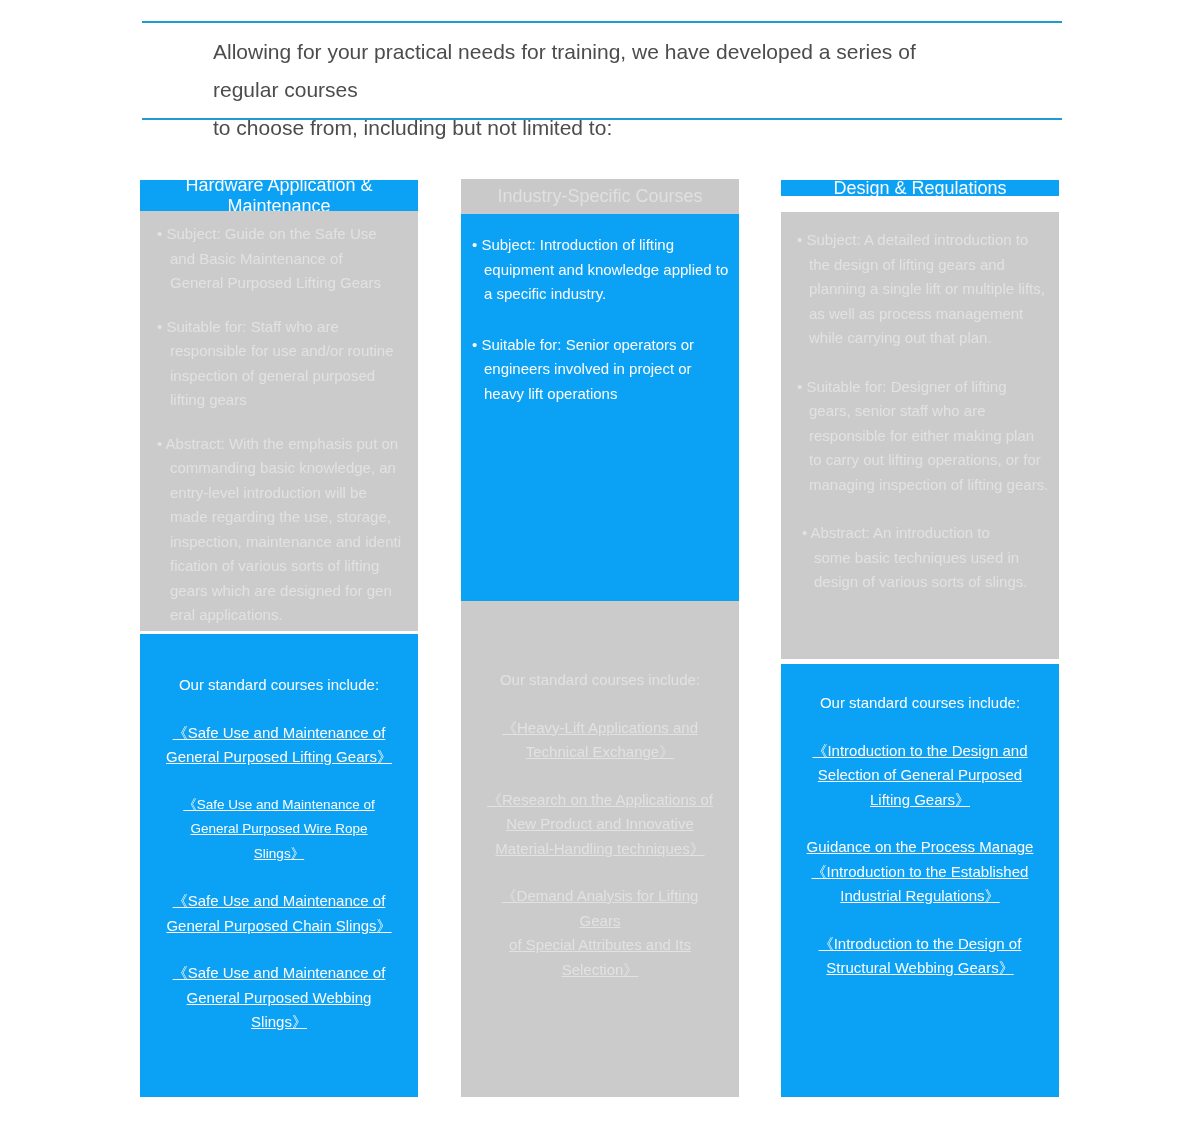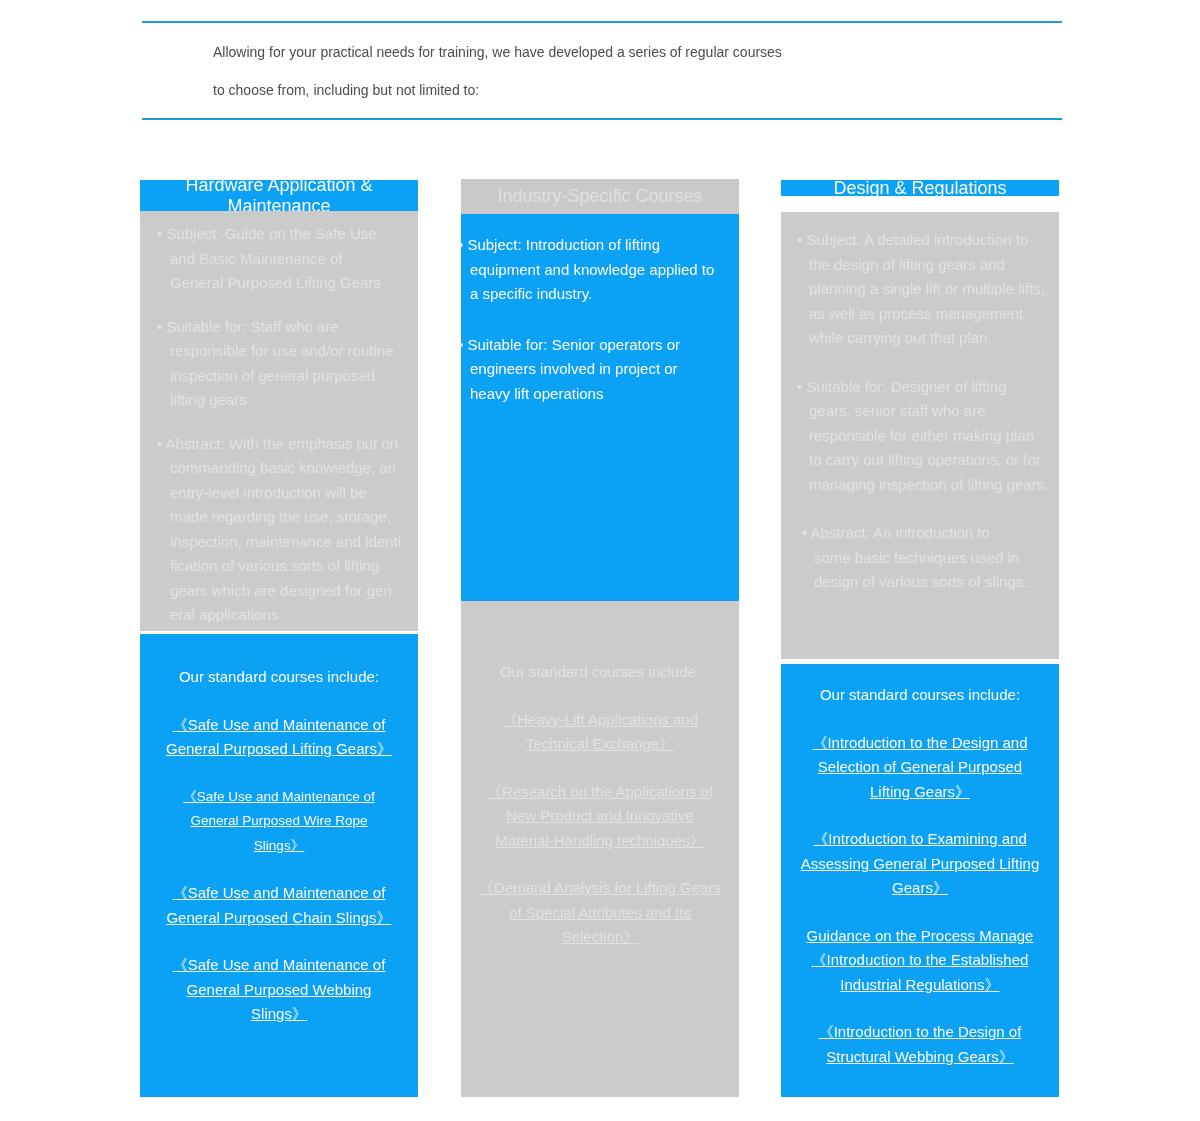--- a/index.html
+++ b/index.html
@@ -5,21 +5,21 @@
   html,body { margin:0; padding:0; background:#ffffff; }
   .page {
     position:relative; width:1200px; height:1121px; background:#ffffff;
     font-family:"Liberation Sans","DejaVu Sans",sans-serif; overflow:hidden;
   }
   .rule { position:absolute; left:142px; width:920px; height:2px; background:#1d9cd3; }
   .rule-top { top:21px; }
   .rule-bottom { top:118px; }
   .intro {
     position:absolute; left:213px; top:33px; width:760px; margin:0;
-    font-size:14px; line-height:38px; color:#4c4c4e; white-space:pre-line;
+    font-size:21px; line-height:38px; color:#4c4c4e; white-space:pre-line;
   }
   .hdr {
     position:absolute; width:278px; display:flex; align-items:center; justify-content:center;
     font-size:18px; box-sizing:border-box; text-align:center;
   }
   .hdr-blue { background:#0ba1f5; color:#fdfdfd; }
   .hdr-gray { background:#c9c9c9; color:#e0e0e0; }
   .hdr1 { left:140px; top:180px; height:31px; }
   .hdr2 { left:461px; top:179px; height:35px; }
   .hdr3 { left:781px; top:180px; height:16px; }
@@ -27,31 +27,31 @@
   .panel-gray { background:#cbcbcb; color:#e2e2e2; }
   .panel-blue { background:#0ba1f5; color:#fdfdfd; }
 
   .body {
     position:absolute; width:278px; box-sizing:border-box;
     font-size:15px; line-height:24.5px;
   }
   .body p { margin:0; white-space:pre-line; }
   .body1 { left:140px; top:211px; height:420px; padding:11px 6px 0 30px; }
   .body1 p { text-indent:-13px; margin-bottom:19px; }
-  .body2 { left:461px; top:214px; height:420px; padding:19px 4px 0 9px; }
+  .body2 { left:461px; top:214px; height:420px; padding:19px 4px 0 23px; }
   .body2 p { text-indent:-12px; margin-bottom:26px; }
   .body3 { left:781px; top:212px; height:447px; padding:16px 2px 0 28px; }
   .body3 p { text-indent:-12px; margin-bottom:24px; }
   .body3 p.indented { margin-left:5px; }
 
   .courses {
     position:absolute; width:278px; box-sizing:border-box; text-align:center;
     font-size:15px; line-height:24.5px; padding-left:6px; padding-right:6px;
   }
-  .courses p { margin:8px; white-space:pre-line; }
+  .courses p { margin:16px; white-space:pre-line; }
   .courses .course-item { margin-top:23px;text-decoration:underline; }
   .courses .small { font-size:13.5px; }
   .courses1 { left:140px; top:634px; height:463px; padding-top:23px; }
   .courses2 { left:461px; top:601px; height:496px; padding-top:51px; }
   .courses3 { left:781px; top:664px; height:433px; padding-top:11px; }
 </style>
 </head>
 <body>
 
 <div class="page">
@@ -128,23 +128,20 @@
 managing inspection of lifting gears.</p>
     <p class="indented">• Abstract: An introduction to
 some basic techniques used in
 design of various sorts of slings.</p>
   </div>
   <div class="courses courses3 panel-blue">
     <p class="courses-heading">Our standard courses include:</p>
     <p class="course-item">《Introduction to the Design and
 Selection of General Purposed
 Lifting Gears》</p>
-    <p class="course-item">《Introduction to Examining and
-Assessing General Purposed Lifting
-Gears》</p>
     <p class="course-item">Guidance on the Process Manage
 《Introduction to the Established
 Industrial Regulations》</p>
     <p class="course-item">《Introduction to the Design of
 Structural Webbing Gears》</p>
   </div>
 
 </div>
 
 </body></html>

